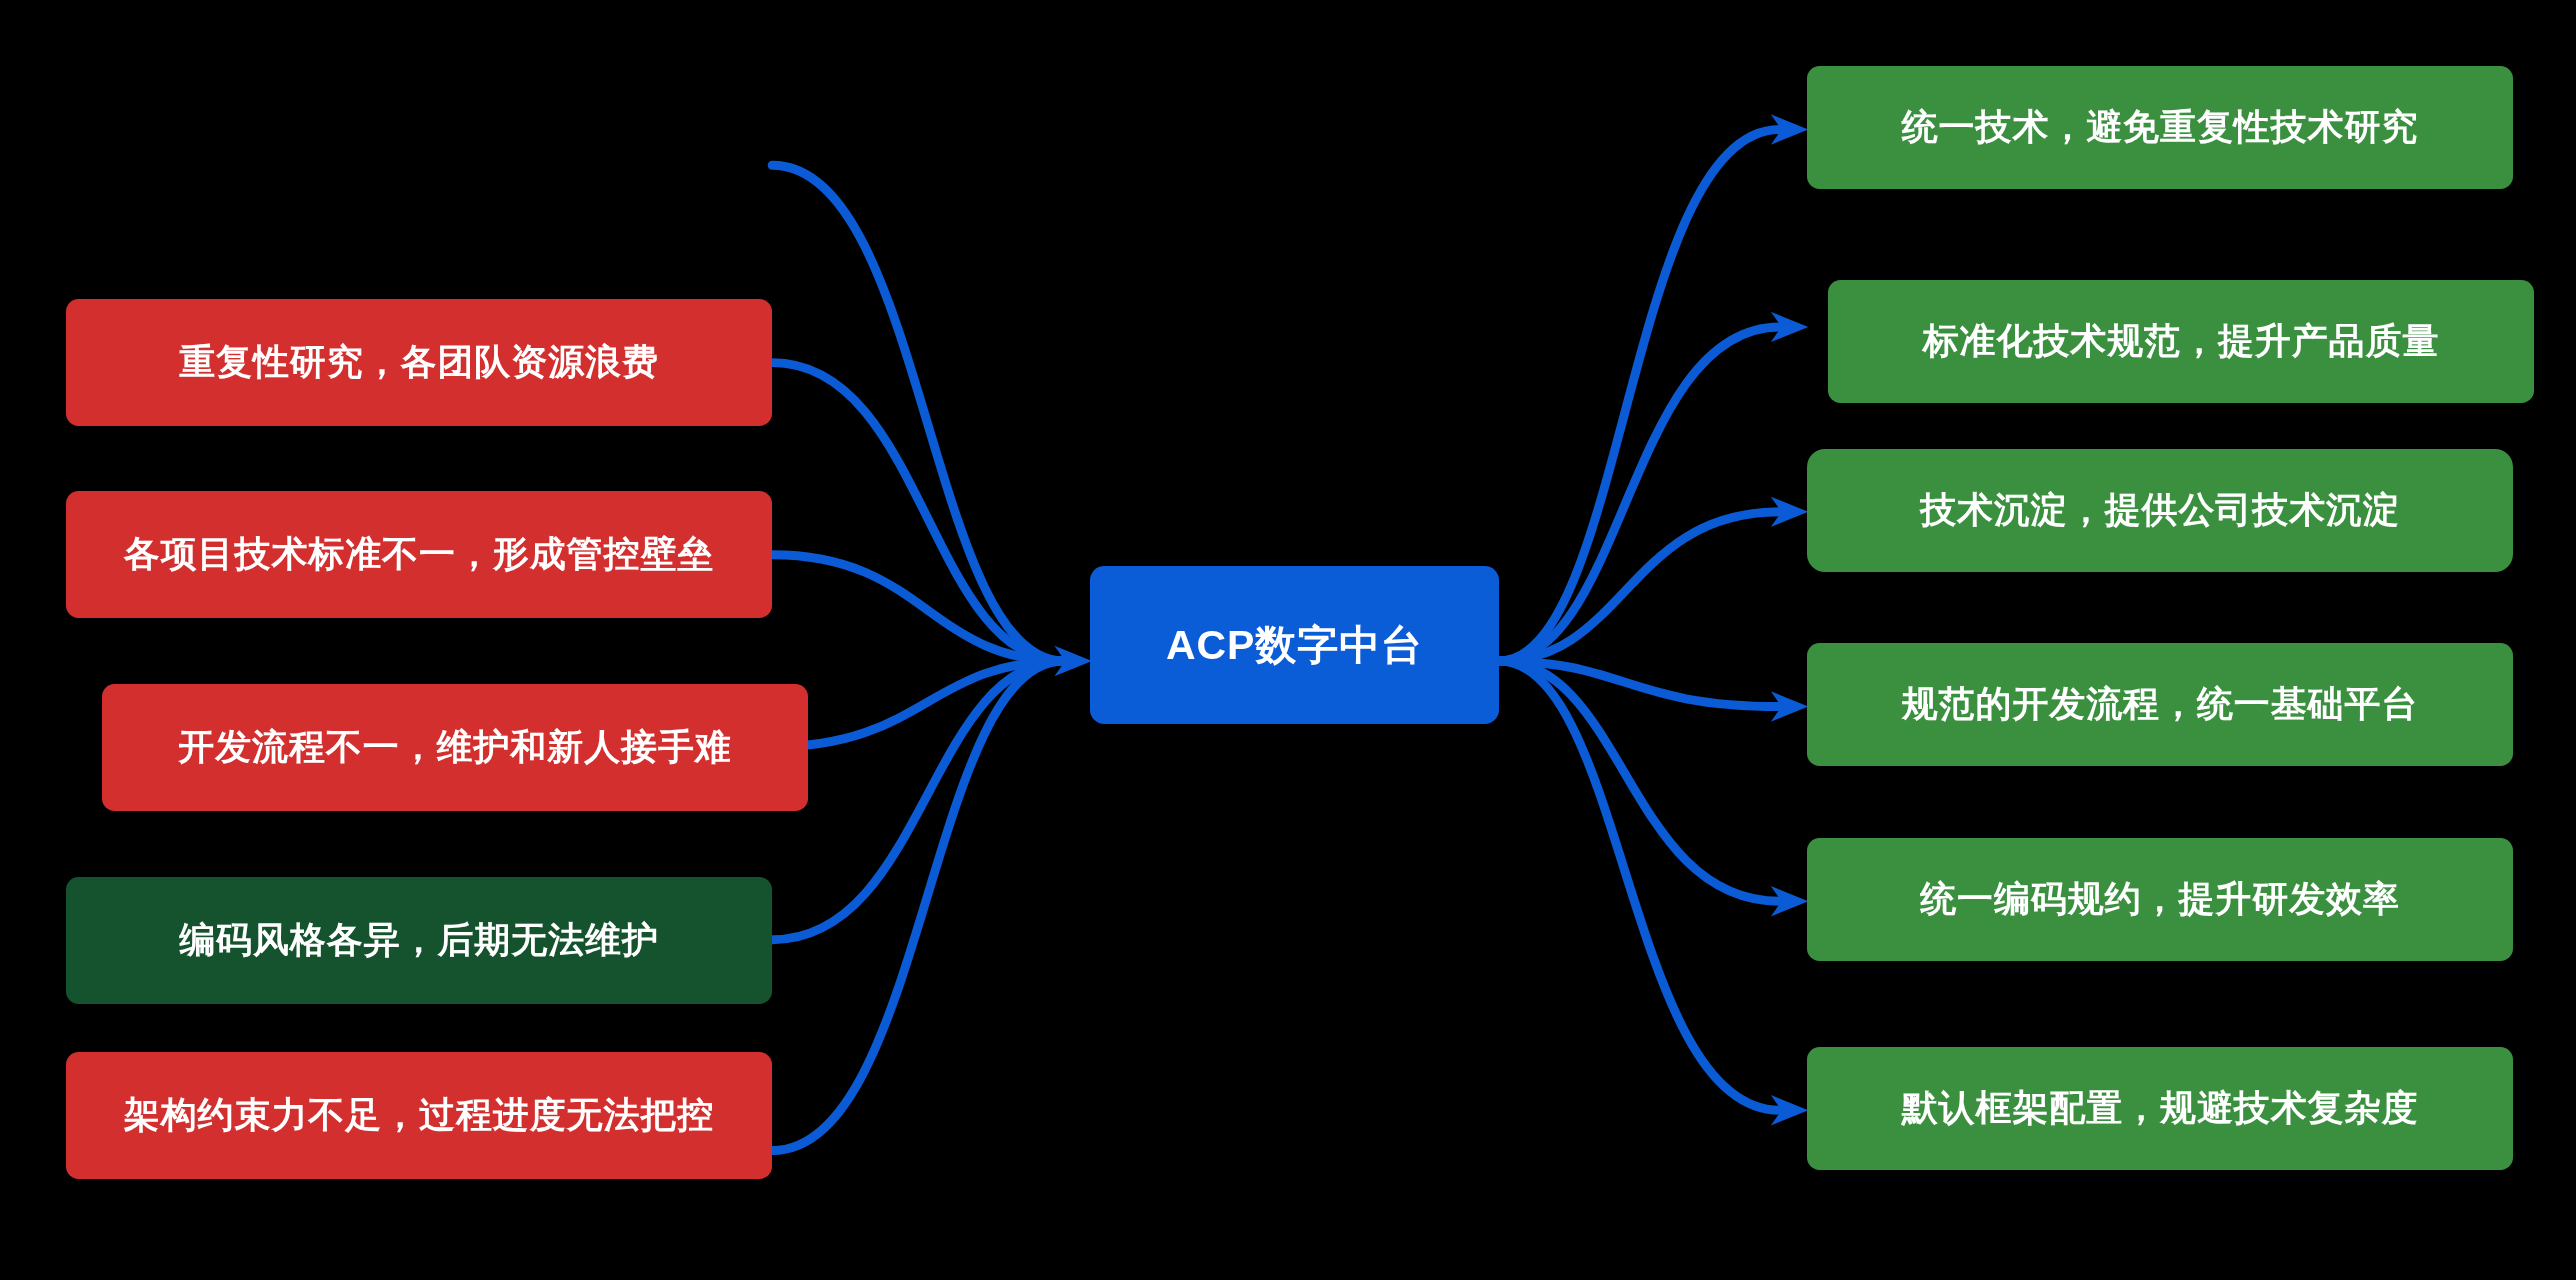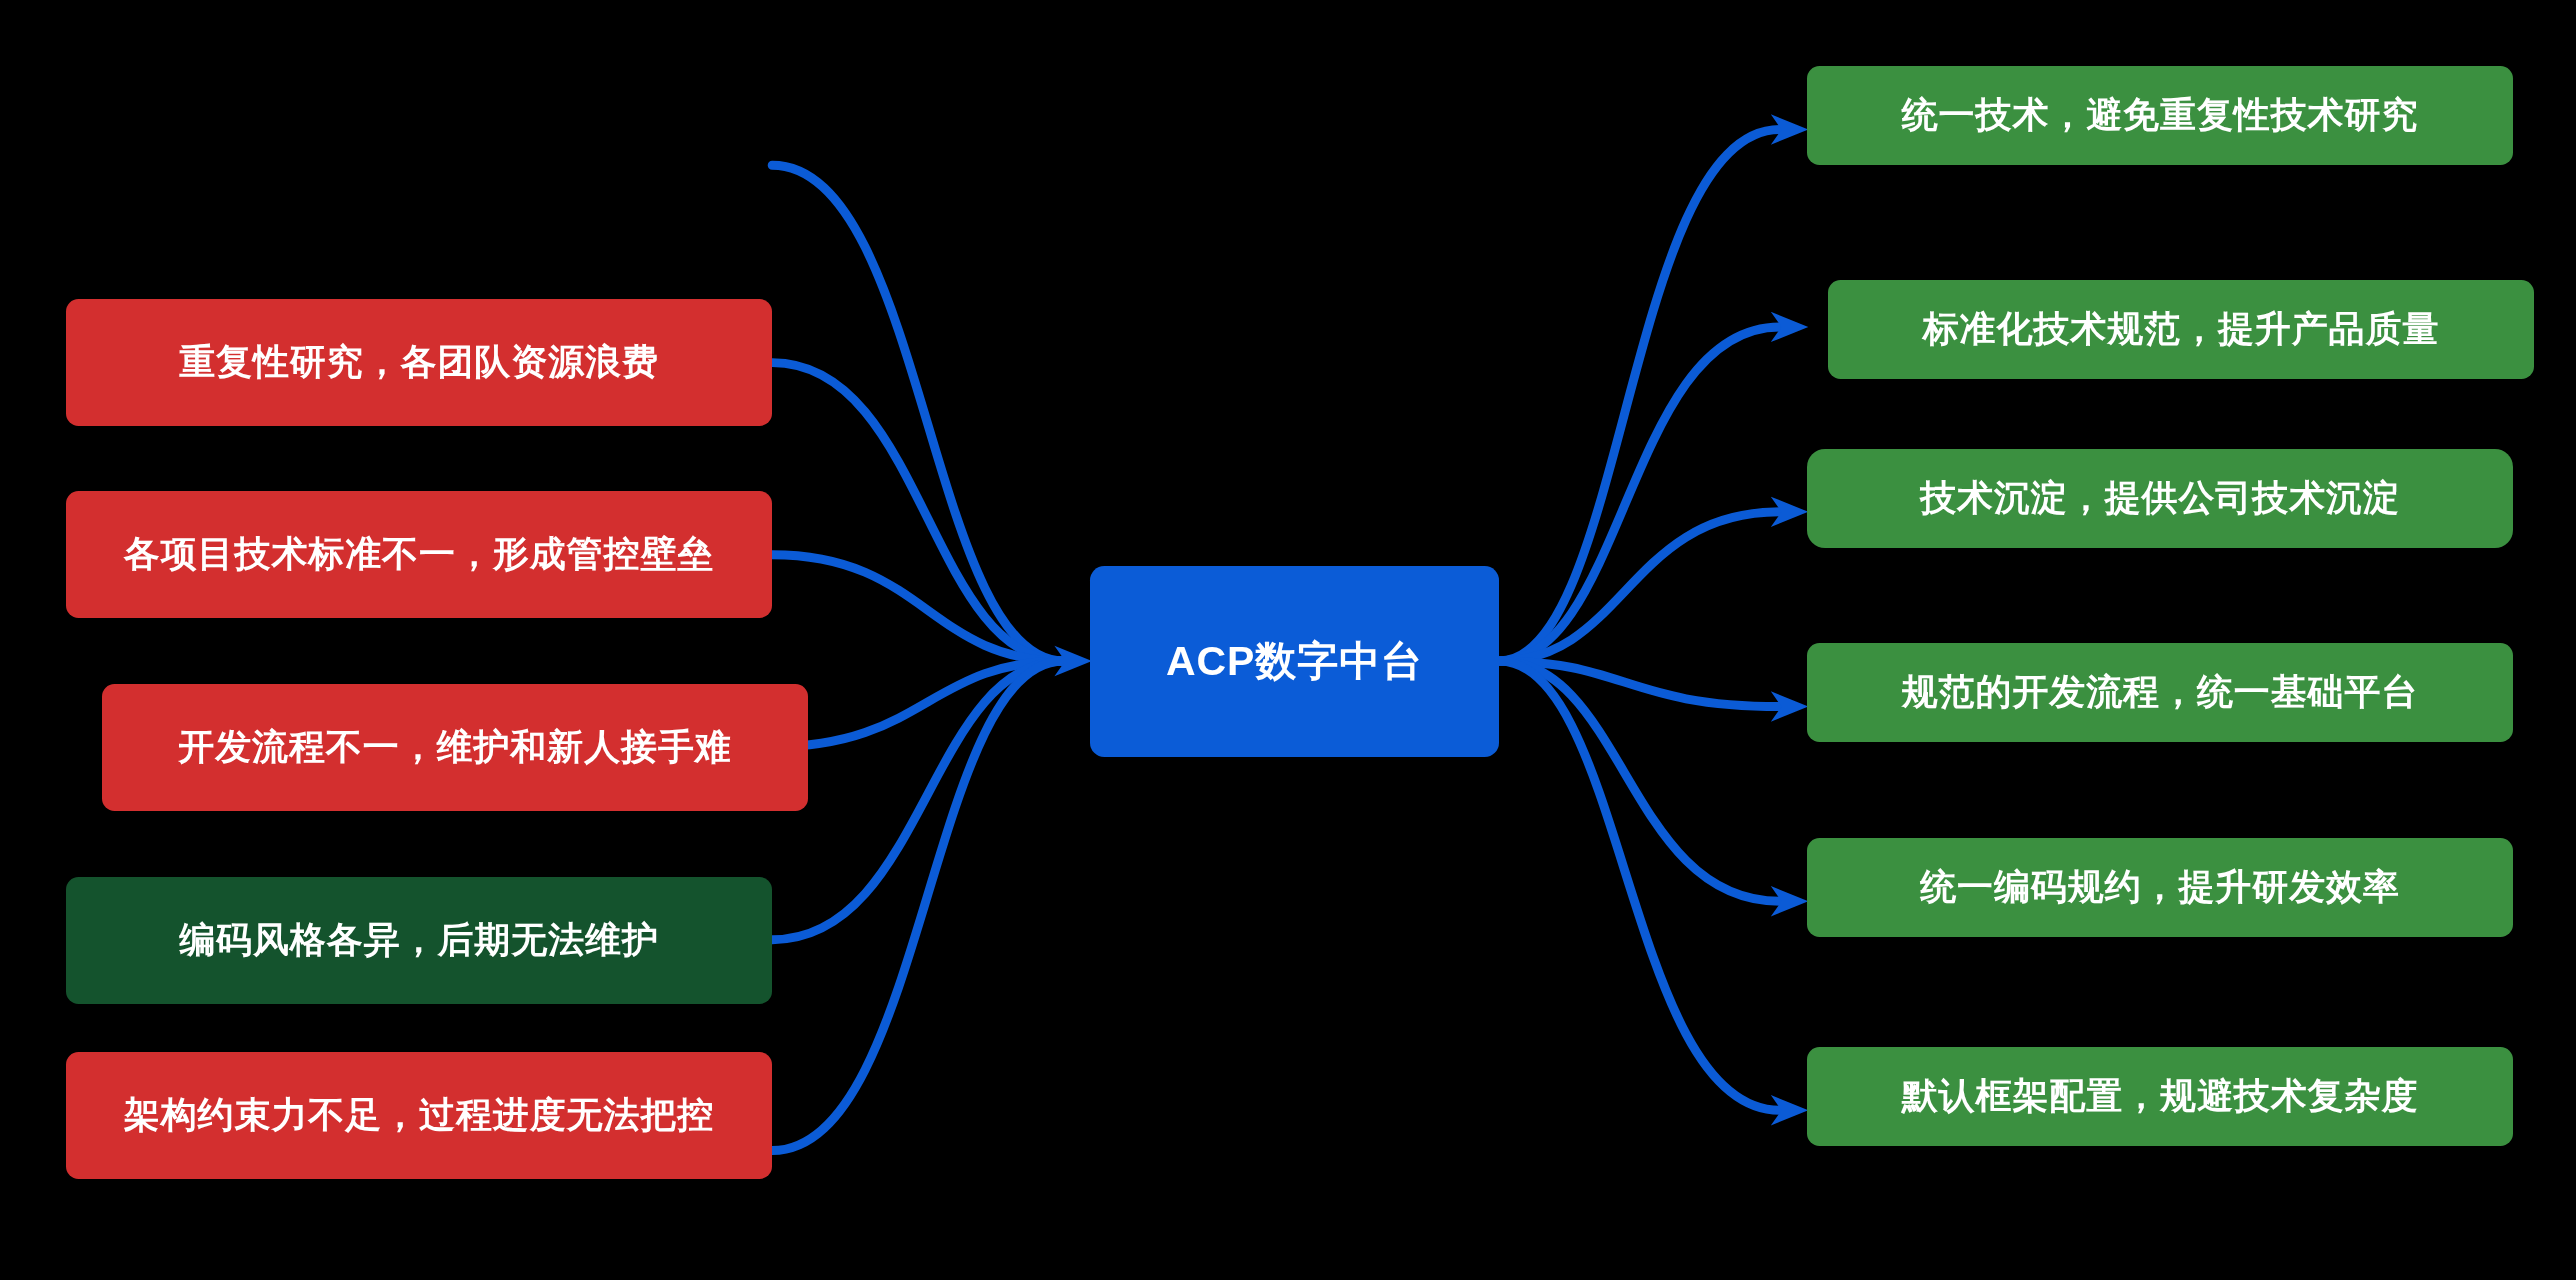--- a/index.html
+++ b/index.html
@@ -36,30 +36,30 @@
   .node--problem {
     left: 66px;
     width: 706px;
     height: 127px;
     border-radius: 12.5px;
     font-size: 36px;
   }
   .node--benefit {
     left: 1807px;
     width: 706px;
-    height: 99px;
+    height: 123px;
     border-radius: 12.5px;
     font-size: 36px;
     text-align: right;
   }
   .node--center {
     left: 1090px;
     top: 566px;
     width: 409px;
-    height: 191px;
+    height: 158px;
     border-radius: 14.3px;
     font-size: 41px;
   }
   .ln1 { top: 102px; }
   .ln2 { top: 299px; }
   .ln3 { top: 491px; }
   .ln4 { top: 684px; }
   .ln5 { top: 877px; }
   .ln6 { top: 1052px; }
   .rn1 { top: 66px; }

